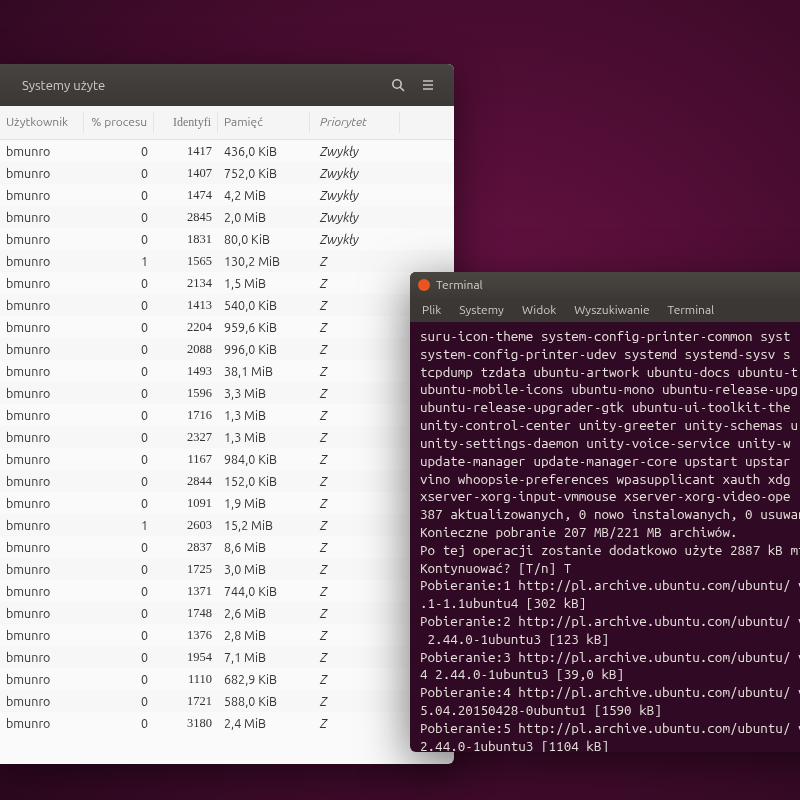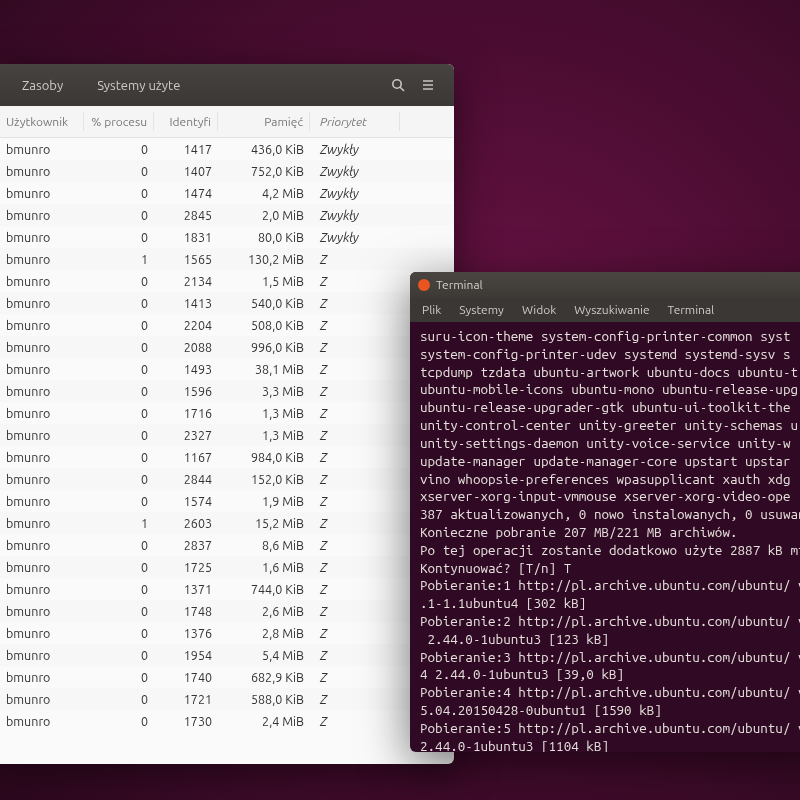--- a/index.html
+++ b/index.html
@@ -58,22 +58,22 @@
     font-size: 12px;
     color: #777;
     border-bottom: 1px solid #e2e2e2;
     background: #f5f5f5;
   }
   .sysmon .cols > div, .sysmon .row > div {
     padding: 3px 6px;
   }
   .c-user  { width: 90px; padding-left: 12px !important; }
   .c-cpu   { width: 70px; text-align: right; }
-  .c-id    { width: 64px; text-align: right; }
-  .c-mem   { width: 92px; text-align: right; }
+  .c-id    { width: 64px; text-align: right; font-family: Liberation Serif, serif; }
+  .c-mem   { width: 92px; text-align: left; }
   .c-pri   { width: 90px; text-align: left; padding-left: 10px !important; font-style: italic; }
   .sysmon .row {
     display: flex;
     font-size: 12.5px;
     height: 22px;
     align-items: center;
     color: #333;
   }
   .sysmon .row:nth-child(even) { background: #f7f7f7; }
   .sysmon .cols > div { border-right: 1px solid #e4e4e4; }
@@ -131,21 +131,20 @@
     word-break: break-all;
   }
   .term .body .ln { display: block; } 
   svg { display: block; }
 </style>
 </head>
 <body>
 
 <div class="sysmon">
   <div class="header">
-    <div class="tab">Zasoby</div>
     <div class="tab">Systemy użyte</div>
     <div class="spacer"></div>
     <div class="icon">
       <svg width="16" height="16" viewBox="0 0 16 16">
           <circle cx="7" cy="7" r="4.2" fill="none" stroke="currentColor" stroke-width="1.6"></circle>
           <line x1="10.2" y1="10.2" x2="14" y2="14" stroke="currentColor" stroke-width="1.6"></line>
         </svg>
     </div>
     <div class="icon">
       <svg width="16" height="16" viewBox="0 0 16 16">
@@ -218,21 +217,21 @@
         <div class="c-user">bmunro</div>
         <div class="c-cpu">0</div>
         <div class="c-id">1413</div>
         <div class="c-mem">540,0 KiB</div>
         <div class="c-pri">Z</div>
       </div>
       <div class="row">
         <div class="c-user">bmunro</div>
         <div class="c-cpu">0</div>
         <div class="c-id">2204</div>
-        <div class="c-mem">508,0 KiB</div>
+        <div class="c-mem">959,6 KiB</div>
         <div class="c-pri">Z</div>
       </div>
       <div class="row">
         <div class="c-user">bmunro</div>
         <div class="c-cpu">0</div>
         <div class="c-id">2088</div>
         <div class="c-mem">996,0 KiB</div>
         <div class="c-pri">Z</div>
       </div>
       <div class="row">
@@ -273,21 +272,21 @@
       <div class="row">
         <div class="c-user">bmunro</div>
         <div class="c-cpu">0</div>
         <div class="c-id">2844</div>
         <div class="c-mem">152,0 KiB</div>
         <div class="c-pri">Z</div>
       </div>
       <div class="row">
         <div class="c-user">bmunro</div>
         <div class="c-cpu">0</div>
-        <div class="c-id">1574</div>
+        <div class="c-id">1091</div>
         <div class="c-mem">1,9 MiB</div>
         <div class="c-pri">Z</div>
       </div>
       <div class="row">
         <div class="c-user">bmunro</div>
         <div class="c-cpu">1</div>
         <div class="c-id">2603</div>
         <div class="c-mem">15,2 MiB</div>
         <div class="c-pri">Z</div>
       </div>
@@ -295,21 +294,21 @@
         <div class="c-user">bmunro</div>
         <div class="c-cpu">0</div>
         <div class="c-id">2837</div>
         <div class="c-mem">8,6 MiB</div>
         <div class="c-pri">Z</div>
       </div>
       <div class="row">
         <div class="c-user">bmunro</div>
         <div class="c-cpu">0</div>
         <div class="c-id">1725</div>
-        <div class="c-mem">1,6 MiB</div>
+        <div class="c-mem">3,0 MiB</div>
         <div class="c-pri">Z</div>
       </div>
       <div class="row">
         <div class="c-user">bmunro</div>
         <div class="c-cpu">0</div>
         <div class="c-id">1371</div>
         <div class="c-mem">744,0 KiB</div>
         <div class="c-pri">Z</div>
       </div>
       <div class="row">
@@ -323,41 +322,41 @@
         <div class="c-user">bmunro</div>
         <div class="c-cpu">0</div>
         <div class="c-id">1376</div>
         <div class="c-mem">2,8 MiB</div>
         <div class="c-pri">Z</div>
       </div>
       <div class="row">
         <div class="c-user">bmunro</div>
         <div class="c-cpu">0</div>
         <div class="c-id">1954</div>
-        <div class="c-mem">5,4 MiB</div>
-        <div class="c-pri">Z</div>
-      </div>
-      <div class="row">
-        <div class="c-user">bmunro</div>
-        <div class="c-cpu">0</div>
-        <div class="c-id">1740</div>
+        <div class="c-mem">7,1 MiB</div>
+        <div class="c-pri">Z</div>
+      </div>
+      <div class="row">
+        <div class="c-user">bmunro</div>
+        <div class="c-cpu">0</div>
+        <div class="c-id">1110</div>
         <div class="c-mem">682,9 KiB</div>
         <div class="c-pri">Z</div>
       </div>
       <div class="row">
         <div class="c-user">bmunro</div>
         <div class="c-cpu">0</div>
         <div class="c-id">1721</div>
         <div class="c-mem">588,0 KiB</div>
         <div class="c-pri">Z</div>
       </div>
       <div class="row">
         <div class="c-user">bmunro</div>
         <div class="c-cpu">0</div>
-        <div class="c-id">1730</div>
+        <div class="c-id">3180</div>
         <div class="c-mem">2,4 MiB</div>
         <div class="c-pri">Z</div>
       </div>
     </div>
 </div>
 
 <div class="term">
   <div class="titlebar">
     <span class="close-btn"></span>
     <span>Terminal</span>

